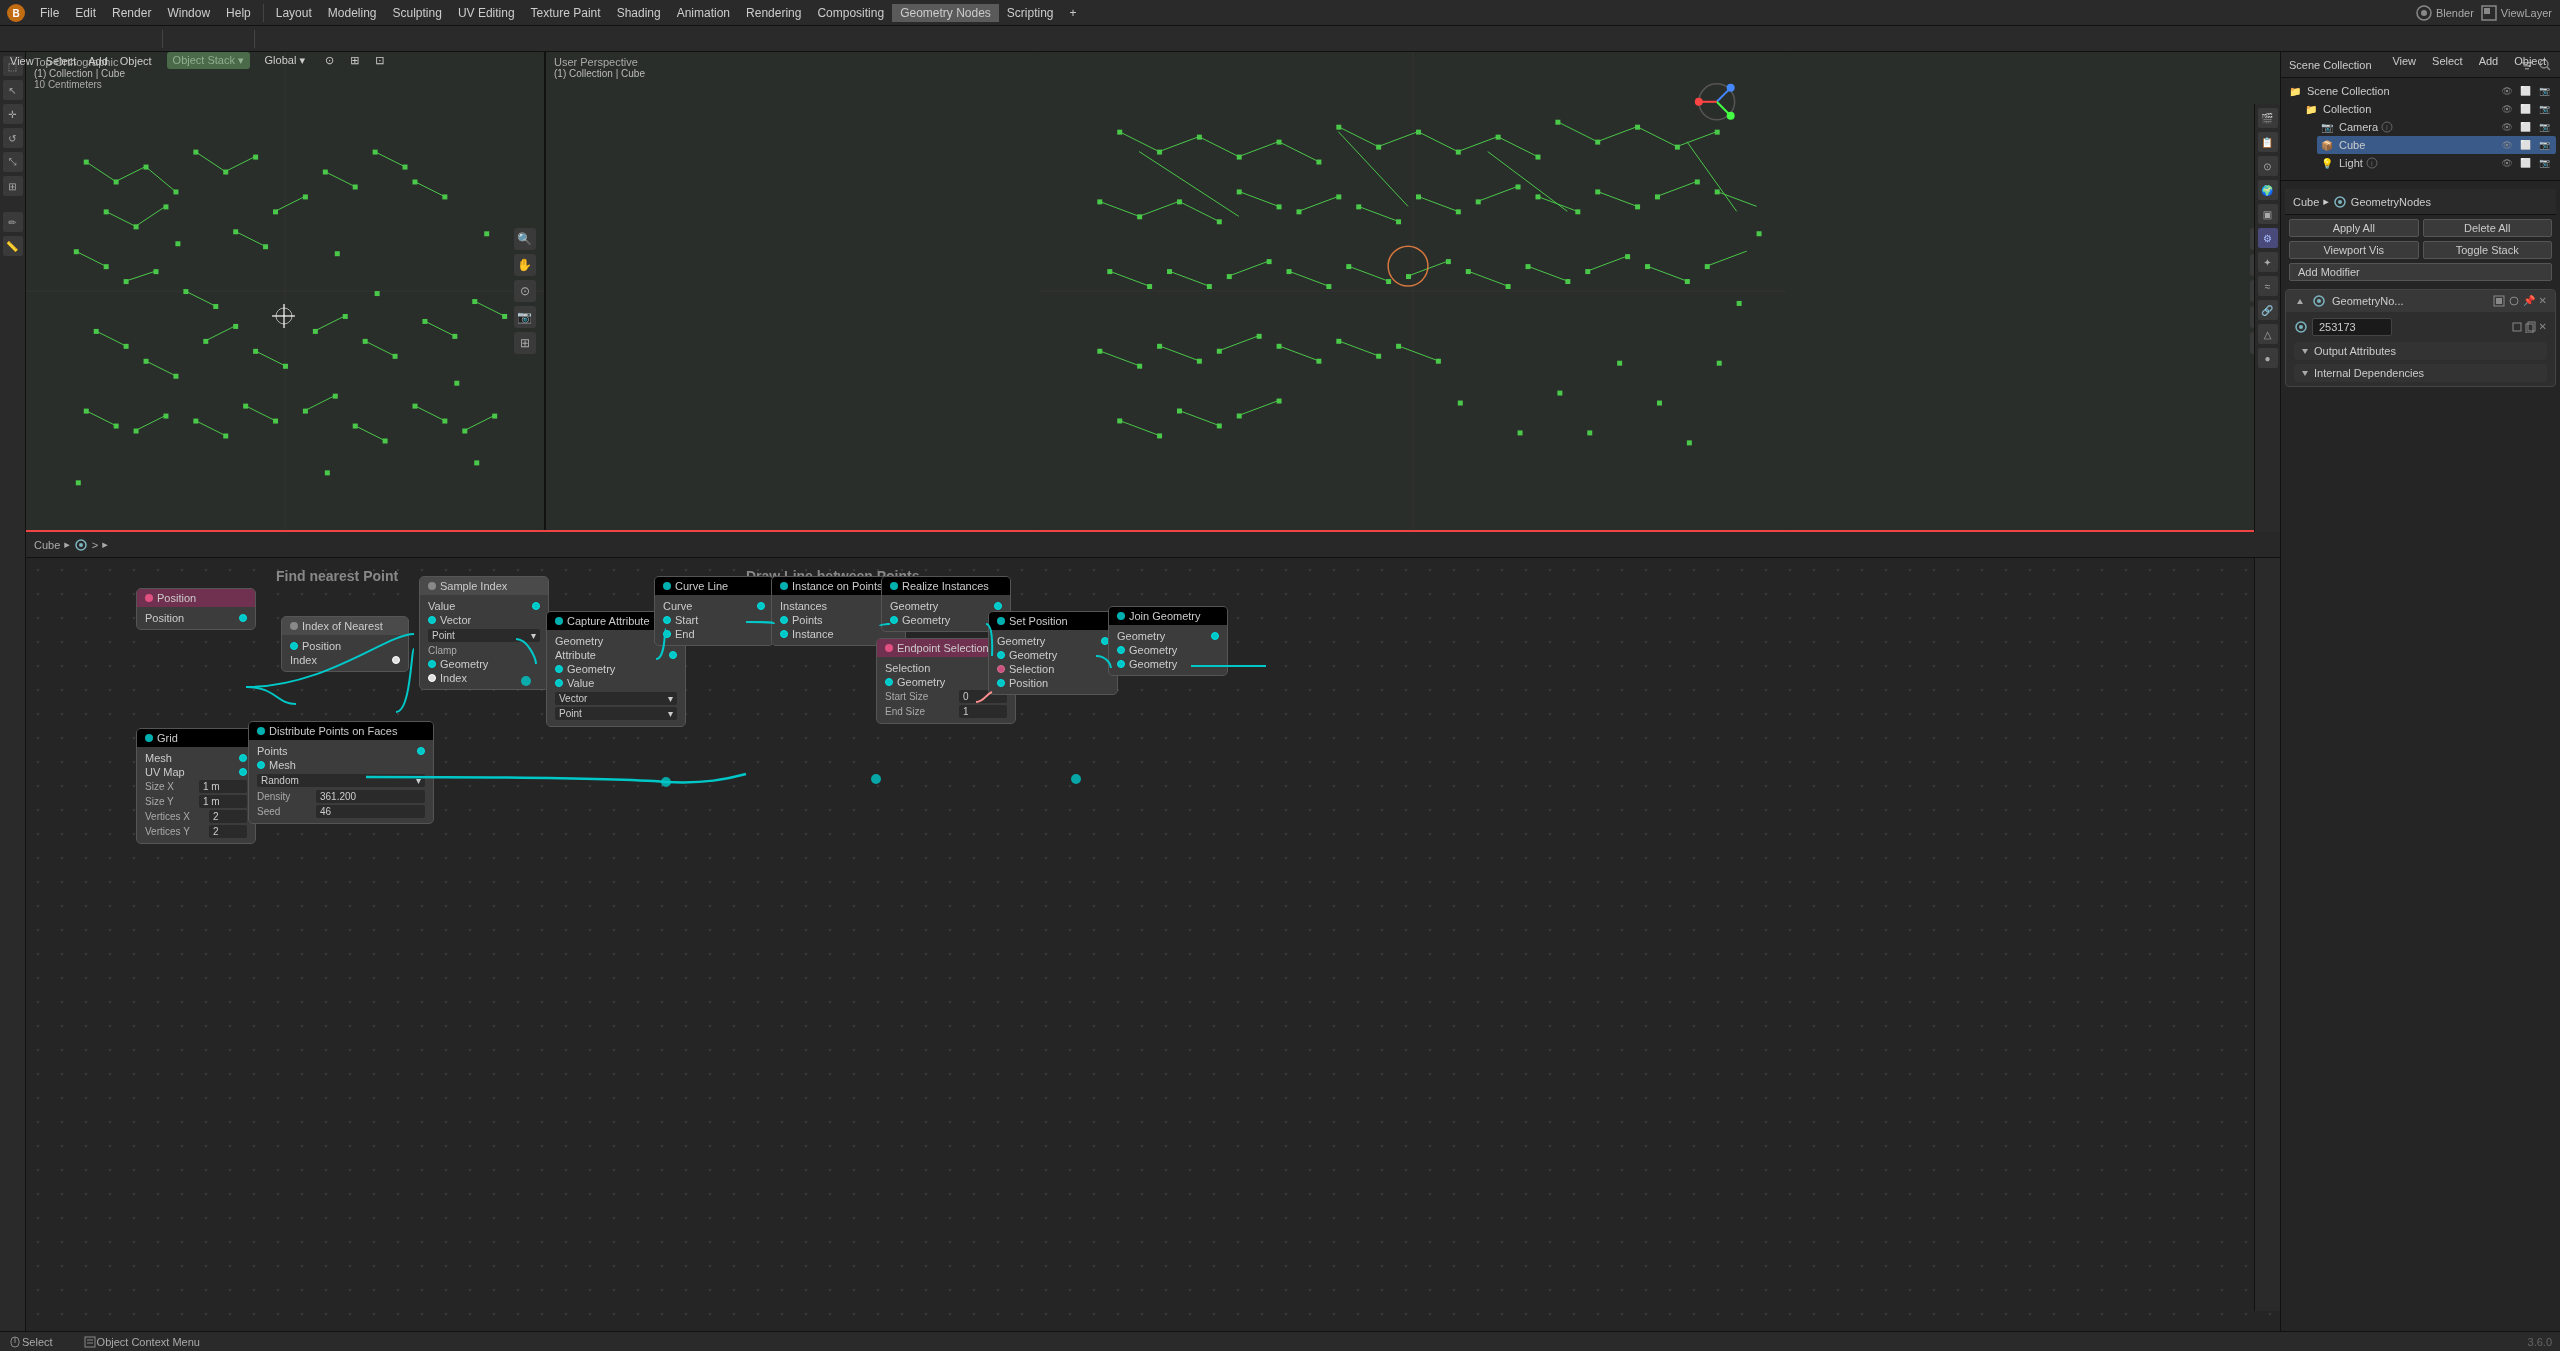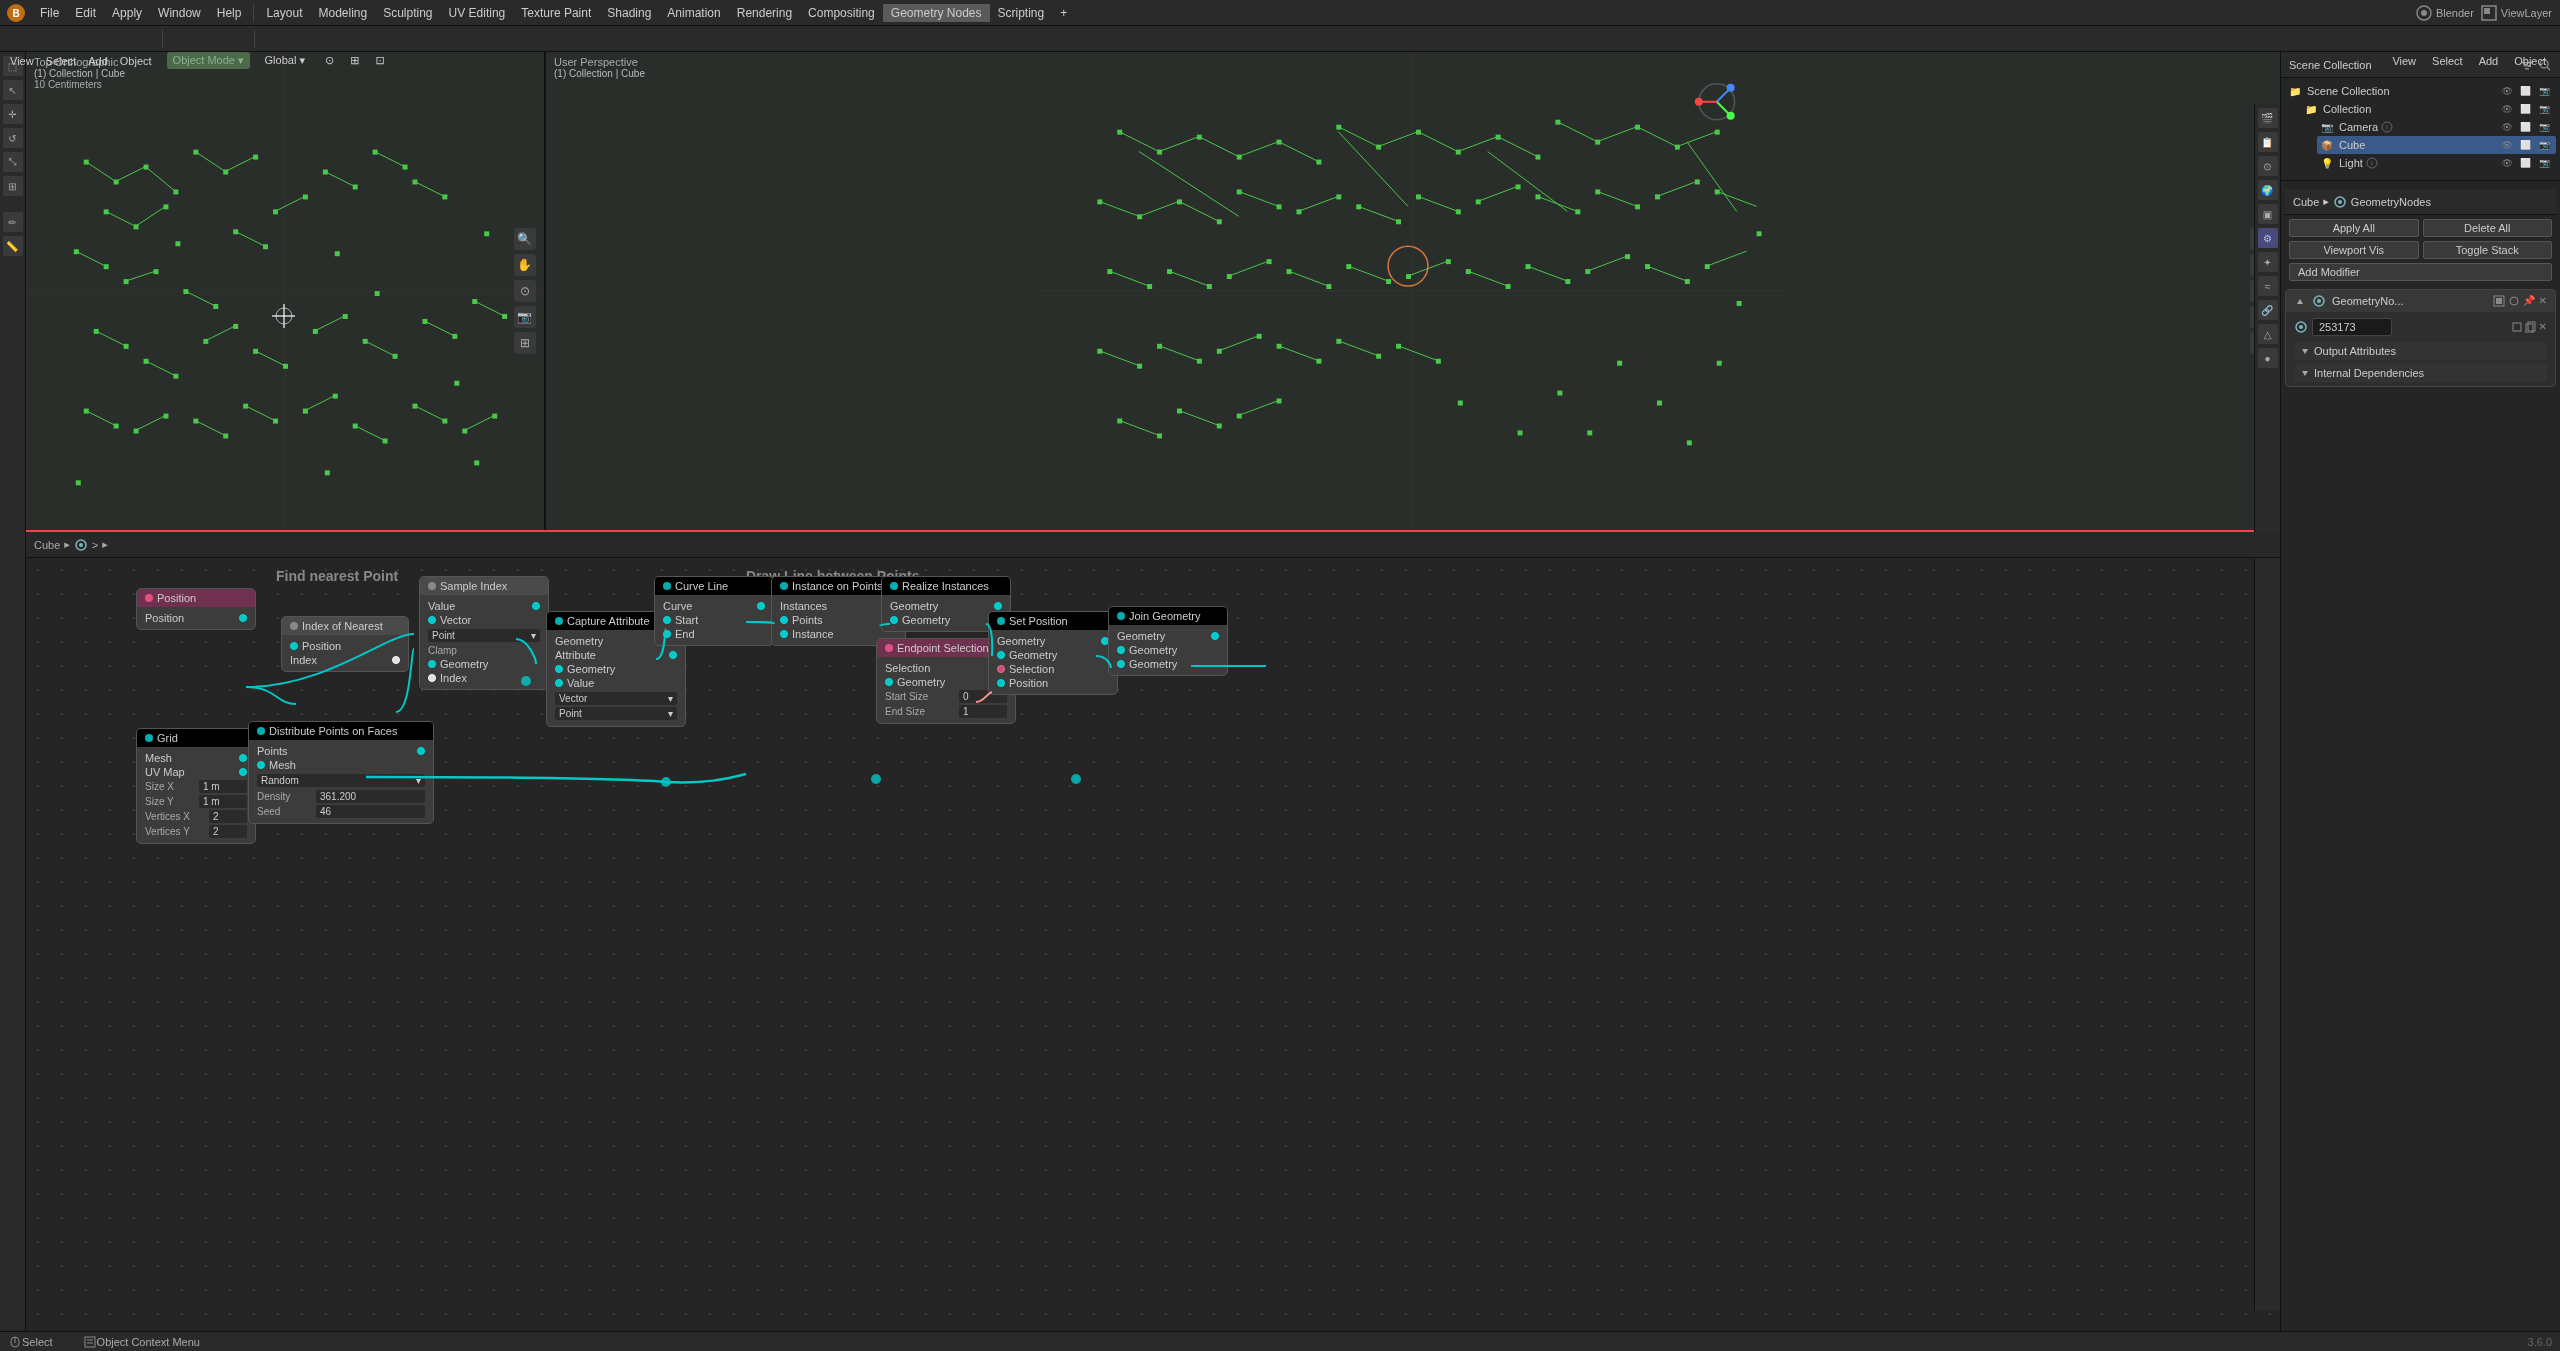--- a/index.html
+++ b/index.html
@@ -467,21 +467,21 @@
 
 <div id="top-menubar">
   <div class="blender-logo">
     <svg width="20" height="20" viewBox="0 0 20 20">
       <circle cx="10" cy="10" r="9" fill="#e87d0d" opacity="0.8"></circle>
       <text x="10" y="14" text-anchor="middle" fill="white" font-size="10" font-weight="bold">B</text>
     </svg>
   </div>
   <div class="menu-item">File</div>
   <div class="menu-item">Edit</div>
-  <div class="menu-item">Apply</div>
+  <div class="menu-item">Render</div>
   <div class="menu-item">Window</div>
   <div class="menu-item">Help</div>
   <div class="separator-v"></div>
   <div class="menu-item">Layout</div>
   <div class="menu-item">Modeling</div>
   <div class="menu-item">Sculpting</div>
   <div class="menu-item">UV Editing</div>
   <div class="menu-item">Texture Paint</div>
   <div class="menu-item">Shading</div>
   <div class="menu-item">Animation</div>
@@ -511,21 +511,21 @@
 
 <div id="toolbar">
 
   <div class="toolbar-btn">View</div>
   <div class="toolbar-btn">Select</div>
   <div class="toolbar-btn">Add</div>
   <div class="toolbar-btn">Object</div>
   <div class="separator-v"></div>
 
   <div class="toolbar-btn active-mode">
-    <span>Object Mode</span> ▾
+    <span>Object Stack</span> ▾
   </div>
   <div class="separator-v"></div>
 
   <div class="toolbar-btn">
     <span>Global</span> ▾
   </div>
 
   <div style="margin-left:8px;display:flex;gap:4px;">
     <div class="toolbar-btn">⊙</div>
     <div class="toolbar-btn">⊞</div>

